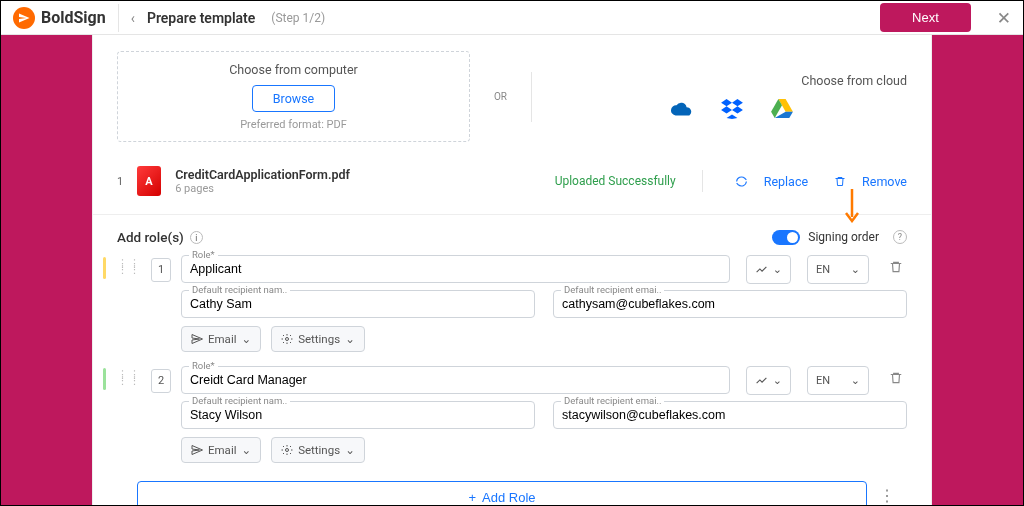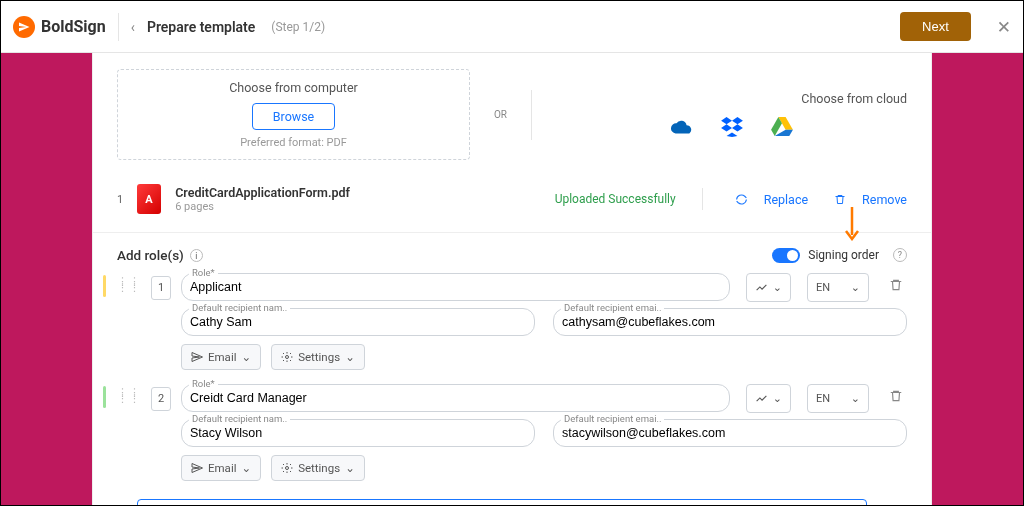--- a/index.html
+++ b/index.html
@@ -1,27 +1,27 @@
 <!DOCTYPE html>
 <html><head>
 <meta charset="utf-8">
 <style>
   * { box-sizing: border-box; margin: 0; padding: 0; }
   body { font-family: -apple-system, BlinkMacSystemFont, "Segoe UI", Roboto, Arial, sans-serif; background: #fff; font-size: 13px; color: #333; }
   .app { width: 1024px; height: 506px; display: flex; flex-direction: column; border: 1px solid #000; position: relative; }
-  .topbar { height: 52px; border-bottom: 1px solid #e5e5e5; display: flex; align-items: center; padding: 0 12px; gap: 12px; flex-shrink: 0; }
+  .topbar { height: 34px; border-bottom: 1px solid #e5e5e5; display: flex; align-items: center; padding: 0 12px; gap: 12px; flex-shrink: 0; }
   .logo { display: flex; align-items: center; gap: 6px; font-weight: 700; font-size: 16px; }
   .logo-icon { width: 22px; height: 22px; border-radius: 50%; background: #ff6a00; display: flex; align-items: center; justify-content: center; }
   .logo-icon svg { width: 12px; height: 12px; fill: #fff; }
   .vsep { width: 1px; height: 28px; background: #e5e5e5; }
   .back-chevron { color: #888; font-size: 14px; }
   .title { font-weight: 600; font-size: 14px; }
   .step { color: #999; font-size: 12px; margin-left: 4px; }
   .spacer { flex: 1; }
-  .btn-next { background: #a16207; color: #fff; border: none; border-radius: 4px; padding: 7px 22px; font-size: 13px; font-weight: 500; cursor: pointer; margin-left: 16px; }
+  .btn-next { background: #be185d; color: #fff; border: none; border-radius: 4px; padding: 7px 32px; font-size: 13px; font-weight: 500; cursor: pointer; margin-left: 16px; }
   .close { color: #888; font-size: 17px; margin-left: 14px; cursor: pointer; }
   .body { flex: 1; background: #be185d; display: flex; justify-content: center; overflow: hidden; }
   .panel { width: 840px; background: #fff; border-left: 1px solid #eee; border-right: 1px solid #eee; padding: 8px 24px 0 24px; overflow-y: auto; }
   .upload-row { display: flex; align-items: center; gap: 24px; padding: 8px 0 12px 0; }
   .upload-box { flex: 1; border: 1px dashed #cfd4da; border-radius: 4px; padding: 10px 0; text-align: center; }
   .upload-title { font-size: 12.5px; color: #555; margin-bottom: 8px; }
   .browse-btn { display: inline-block; border: 1px solid #1976ff; color: #1976ff; background: #fff; border-radius: 4px; padding: 5px 20px; font-size: 12.5px; cursor: pointer; margin-bottom: 6px; }
   .pref { font-size: 11px; color: #999; }
   .or { font-size: 10px; color: #888; }
   .cloud-box { flex: 1; text-align: right; }
@@ -48,21 +48,21 @@
   .arrow { position: absolute; right: 46px; top: -28px; color: #ff7a00; font-size: 24px; }
   .role-block { display: flex; gap: 10px; margin-bottom: 4px; }
   .drag-col { display: flex; flex-direction: column; align-items: center; gap: 4px; padding-top: 6px; position: relative; }
   .drag-handle { color: #bbb; font-size: 11px; letter-spacing: 1px; line-height: 6px; }
   .color-bar { width: 3px; height: 22px; border-radius: 2px; position: absolute; left: -14px; top: 2px; }
   .role-num { width: 20px; height: 24px; border: 1px solid #cfd4da; border-radius: 3px; font-size: 11px; text-align: center; line-height: 22px; color: #555; margin-top: 3px; }
   .role-main { flex: 1; }
   .role-row1 { display: flex; gap: 16px; align-items: flex-start; margin-bottom: 6px; }
   .floating-field { position: relative; flex: 1; }
   .floating-label { position: absolute; top: -6px; left: 8px; background: #fff; padding: 0 3px; font-size: 9.5px; color: #888; }
-  .inp { width: 100%; border: 1px solid #cfd4da; border-radius: 12px; padding: 6px 8px; font-size: 12.5px; }
+  .inp { width: 100%; border: 1px solid #cfd4da; border-radius: 4px; padding: 6px 8px; font-size: 12.5px; }
   .sel-btn { border: 1px solid #cfd4da; border-radius: 4px; padding: 0 8px; display: flex; align-items: center; gap: 5px; font-size: 11px; color: #555; cursor: pointer; height: 29px; }
   .del-btn { color: #888; cursor: pointer; width: 22px; text-align: center; font-size: 14px; padding-top: 5px; }
   .role-row2 { display: flex; gap: 18px; margin-bottom: 8px; }
   .role-row3 { display: flex; gap: 10px; margin-bottom: 10px; text-align: center; }
   .mini-btn { border: 1px solid #cfd4da; background: #f7f8fa; border-radius: 4px; padding: 5px 9px; font-size: 11.5px; color: #555; display: flex; align-items: center; gap: 5px; cursor: pointer; }
   .add-role { width: calc(100% - 40px); border: 1px solid #1976ff; color: #1976ff; background: #fff; border-radius: 4px; padding: 8px 0; font-size: 13px; font-weight: 500; display: flex; align-items: center; justify-content: center; gap: 6px; cursor: pointer; margin-left: 0; margin-top: 4px; }
   .add-row { display: flex; align-items: center; gap: 12px; margin-left: 20px; }
   .more-vert { color: #888; font-size: 16px; cursor: pointer; }
 </style>
 </head>

